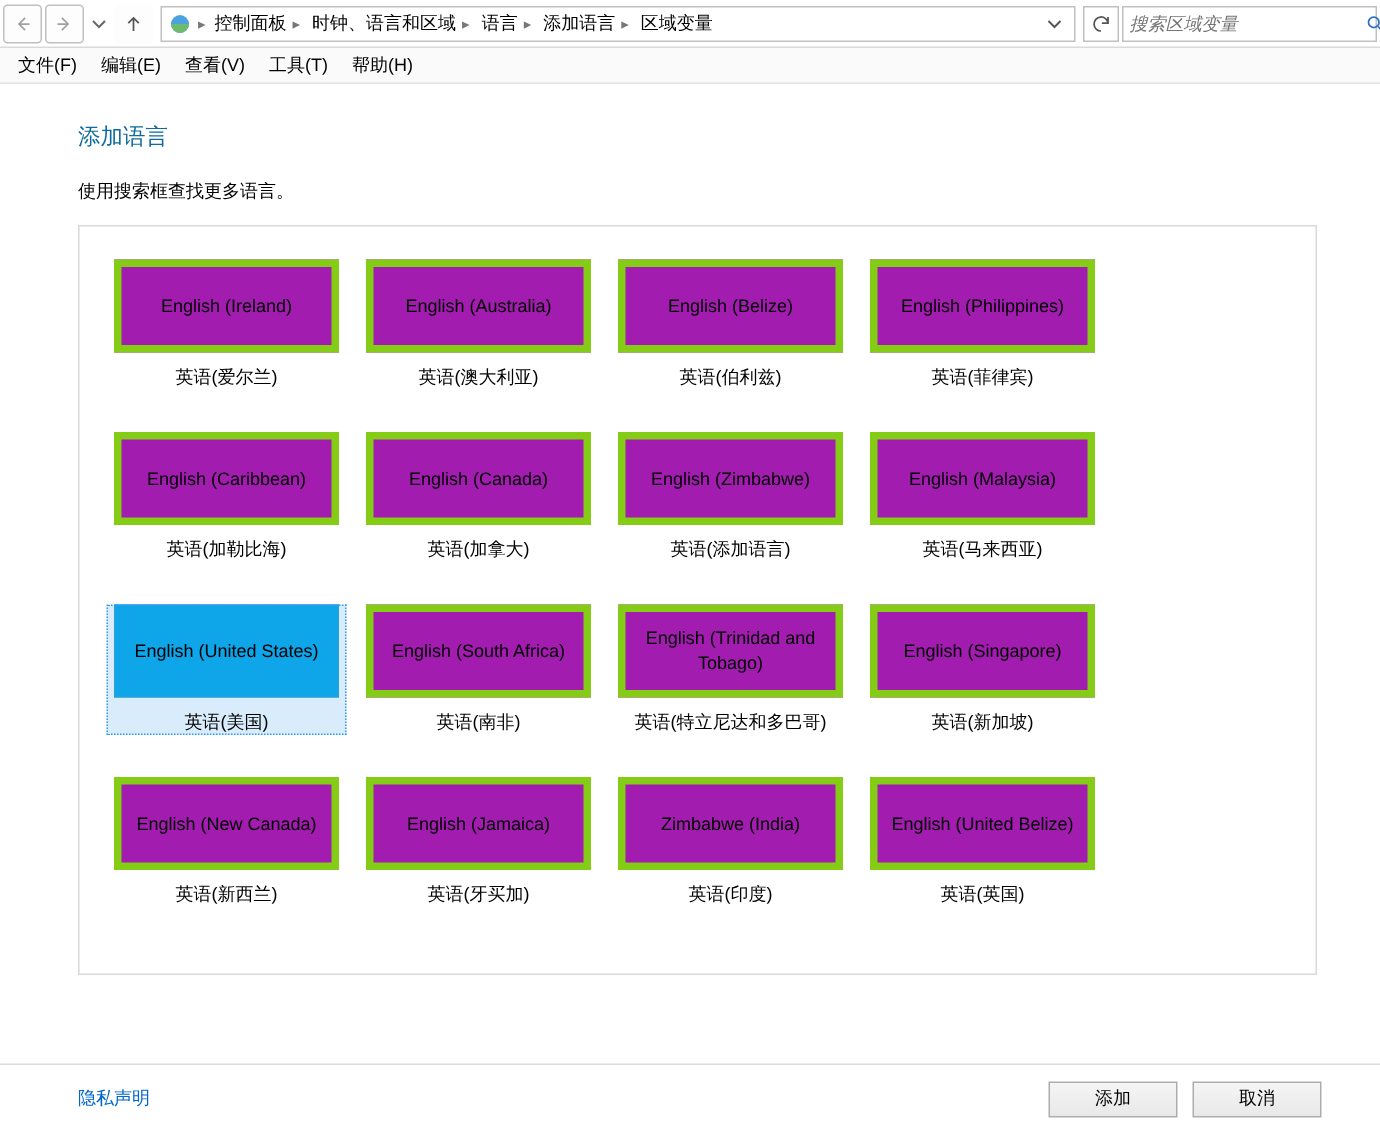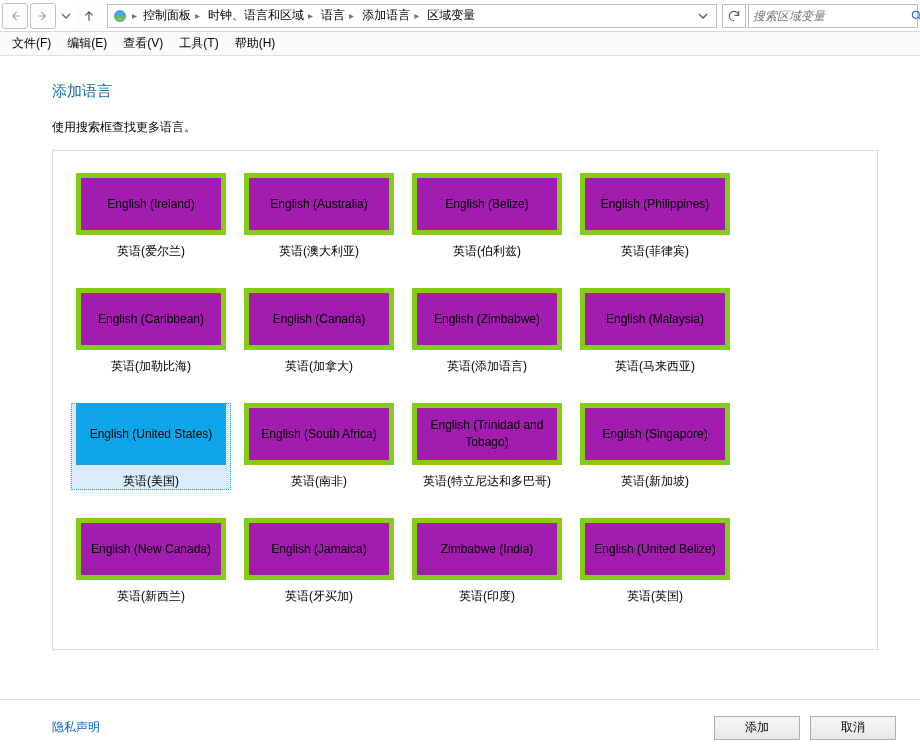--- a/index.html
+++ b/index.html
@@ -184,25 +184,25 @@
       outline: 1px dotted #3399ff;
       outline-offset: -1px;
       background: #d9ecfb;
     }
     .lang-label {
       margin-top: 8px;
       text-align: center;
     }
     
     .footer {
-      height: 56px;
+      height: 46px;
       border-top: 1px solid #dcdcdc;
       display: flex;
       align-items: center;
-      padding: 0 24px 0 52px;
+      padding: 0 39px 0 52px;
       gap: 10px;
     }
     .privacy-link {
       color: #0066cc;
       cursor: pointer;
     }
     .footer-spacer { flex: 1; }
     .footer-btn {
       min-width: 86px;
       height: 24px;

